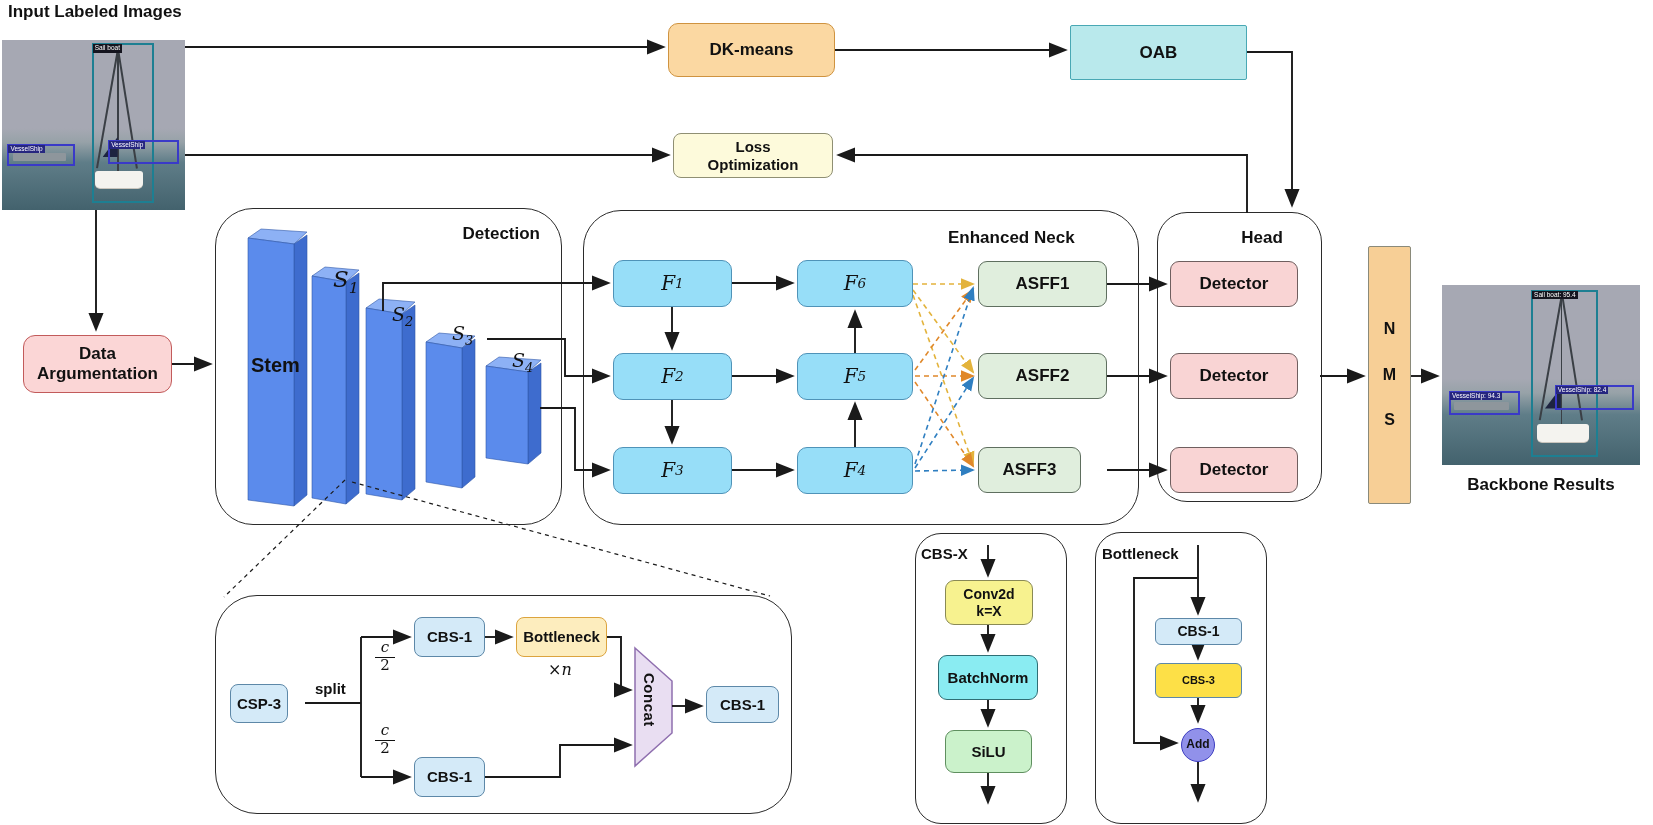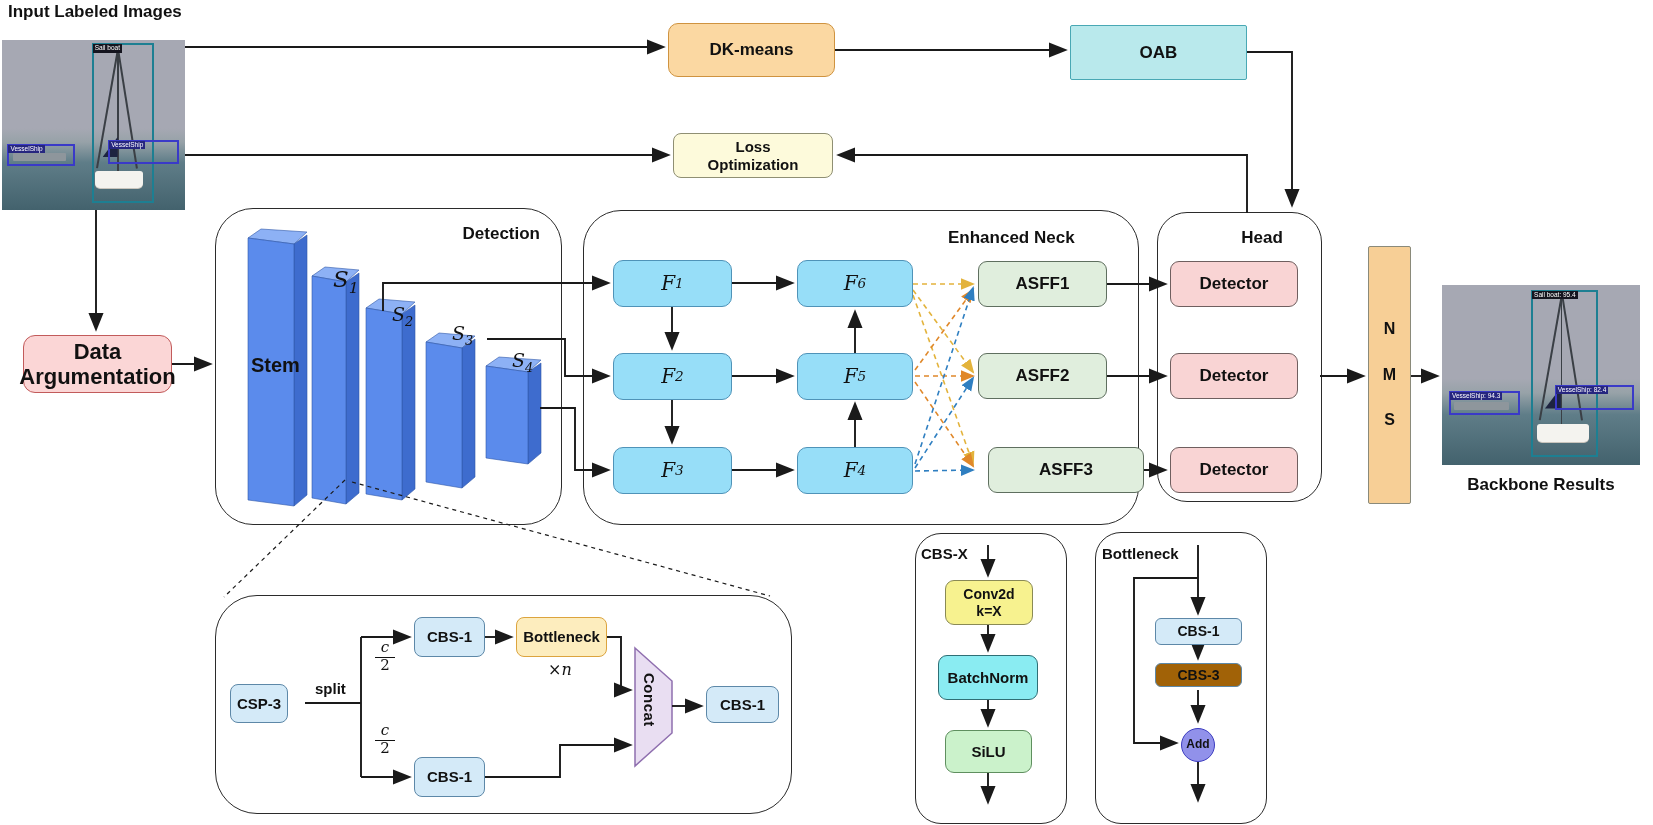--- a/index.html
+++ b/index.html
@@ -170,21 +170,21 @@
       <span class="chip">VesselShip</span>
     </div>
   </div>
 
   <div class="node" style="left:668px;top:23px;width:167px;height:54px;background:#fbd8a2;border:1.7px solid #cf9340;border-radius:10px;font-size:17px;">DK-means</div>
   <div class="node" style="left:1070px;top:25px;width:177px;height:55px;background:#b9e9ec;border:1.7px solid #49a8b4;border-radius:2px;font-size:17px;">OAB</div>
   <div class="node" style="left:673px;top:133px;width:160px;height:45px;background:#fdfadb;border:1.5px solid #8f8f73;border-radius:8px;font-size:15px;flex-direction:column;">
     <span>Loss</span>
     <span>Optimization</span>
   </div>
-  <div class="node" style="left:23px;top:335px;width:149px;height:58px;background:#fbd6d6;border:1.7px solid #c25b5b;border-radius:12px;font-size:22px;flex-direction:column;">
+  <div class="node" style="left:23px;top:335px;width:149px;height:58px;background:#fbd6d6;border:1.7px solid #c25b5b;border-radius:12px;font-size:17px;flex-direction:column;">
     <span>Data</span>
     <span>Argumentation</span>
   </div>
 
   <div class="lbl" style="left:420px;top:224px;width:120px;text-align:right;font-size:17px;">Detection</div>
   <div class="lbl" style="left:251px;top:354px;font-size:20px;">Stem</div>
   <div class="lbl math" style="left:333px;top:266px;font-size:23px;"><span>S</span><sub>1</sub></div>
   <div class="lbl math" style="left:392px;top:303px;font-size:19px;"><span>S</span><sub>2</sub></div>
   <div class="lbl math" style="left:452px;top:322px;font-size:19px;"><span>S</span><sub>3</sub></div>
   <div class="lbl math" style="left:512px;top:349px;font-size:19px;text-align:right;"><span>S</span><sub>4</sub></div>
@@ -209,21 +209,21 @@
   <div class="node math" style="left:797px;top:353px;width:116px;height:47px;background:#97def8;border:1.6px solid #4f93b8;border-radius:10px;font-size:20px;">
       <span>F</span>
       <sub>5</sub>
     </div>
   <div class="node math" style="left:797px;top:447px;width:116px;height:47px;background:#97def8;border:1.6px solid #4f93b8;border-radius:10px;font-size:20px;">
       <span>F</span>
       <sub>4</sub>
     </div>
   <div class="node" style="left:978px;top:261px;width:129px;height:46px;background:#e0eedd;border:1.5px solid #5f6f5f;border-radius:9px;font-size:17px;">ASFF1</div>
   <div class="node" style="left:978px;top:353px;width:129px;height:46px;background:#e0eedd;border:1.5px solid #5f6f5f;border-radius:9px;font-size:17px;">ASFF2</div>
-  <div class="node" style="left:978px;top:447px;width:156px;height:46px;background:#e0eedd;border:1.5px solid #5f6f5f;border-radius:9px;font-size:17px;margin-left:10px;">ASFF3</div>
+  <div class="node" style="left:978px;top:447px;width:103px;height:46px;background:#e0eedd;border:1.5px solid #5f6f5f;border-radius:9px;font-size:17px;">ASFF3</div>
 
   <div class="lbl" style="left:1212px;top:228px;width:100px;text-align:center;font-size:17px;">Head</div>
   <div class="node" style="left:1170px;top:261px;width:128px;height:46px;background:#f9d4d4;border:1.5px solid #6f5f5f;border-radius:9px;font-size:17px;">Detector</div>
   <div class="node" style="left:1170px;top:353px;width:128px;height:46px;background:#f9d4d4;border:1.5px solid #6f5f5f;border-radius:9px;font-size:17px;">Detector</div>
   <div class="node" style="left:1170px;top:447px;width:128px;height:46px;background:#f9d4d4;border:1.5px solid #6f5f5f;border-radius:9px;font-size:17px;">Detector</div>
 
   <div class="node" style="left:1368px;top:246px;width:43px;height:258px;background:#f7cf96;border:1.4px solid #8a8a7a;border-radius:2px;flex-direction:column;gap:27px;font-size:16px;">
     <span>N</span>
     <span>M</span>
     <span>S</span>
@@ -266,16 +266,16 @@
   <div class="lbl" style="left:921px;top:545px;font-size:15px;">CBS-X</div>
   <div class="node" style="left:945px;top:580px;width:88px;height:45px;background:#f7f28f;border:1.4px solid #8a8a55;border-radius:9px;font-size:14px;flex-direction:column;">
     <span>Conv2d</span>
     <span>k=X</span>
   </div>
   <div class="node" style="left:938px;top:655px;width:100px;height:45px;background:#8aecf2;border:1.5px solid #2f6f75;border-radius:9px;font-size:15px;">BatchNorm</div>
   <div class="node" style="left:945px;top:730px;width:87px;height:43px;background:#cbf2cb;border:1.4px solid #5f8f5f;border-radius:9px;font-size:15px;">SiLU</div>
 
   <div class="lbl" style="left:1102px;top:545px;font-size:15px;">Bottleneck</div>
   <div class="node" style="left:1155px;top:618px;width:87px;height:27px;background:#d4eaf8;border:1.3px solid #5d88a8;border-radius:6px;font-size:14px;">CBS-1</div>
-  <div class="node" style="left:1155px;top:663px;width:87px;height:24px;background:#a16207;border:1.3px solid #5d88a8;border-radius:6px;font-size:14px;">CBS-3</div>
+  <div class="node" style="left:1155px;top:663px;width:87px;height:35px;background:#fde047;border:1.3px solid #5d88a8;border-radius:6px;font-size:11px;">CBS-3</div>
   <div class="node" style="left:1181px;top:728px;width:34px;height:34px;background:#9191ea;border:1.6px solid #3d3dc0;border-radius:50%;font-size:12px;">Add</div>
 
 </div>
 
 </body></html>

